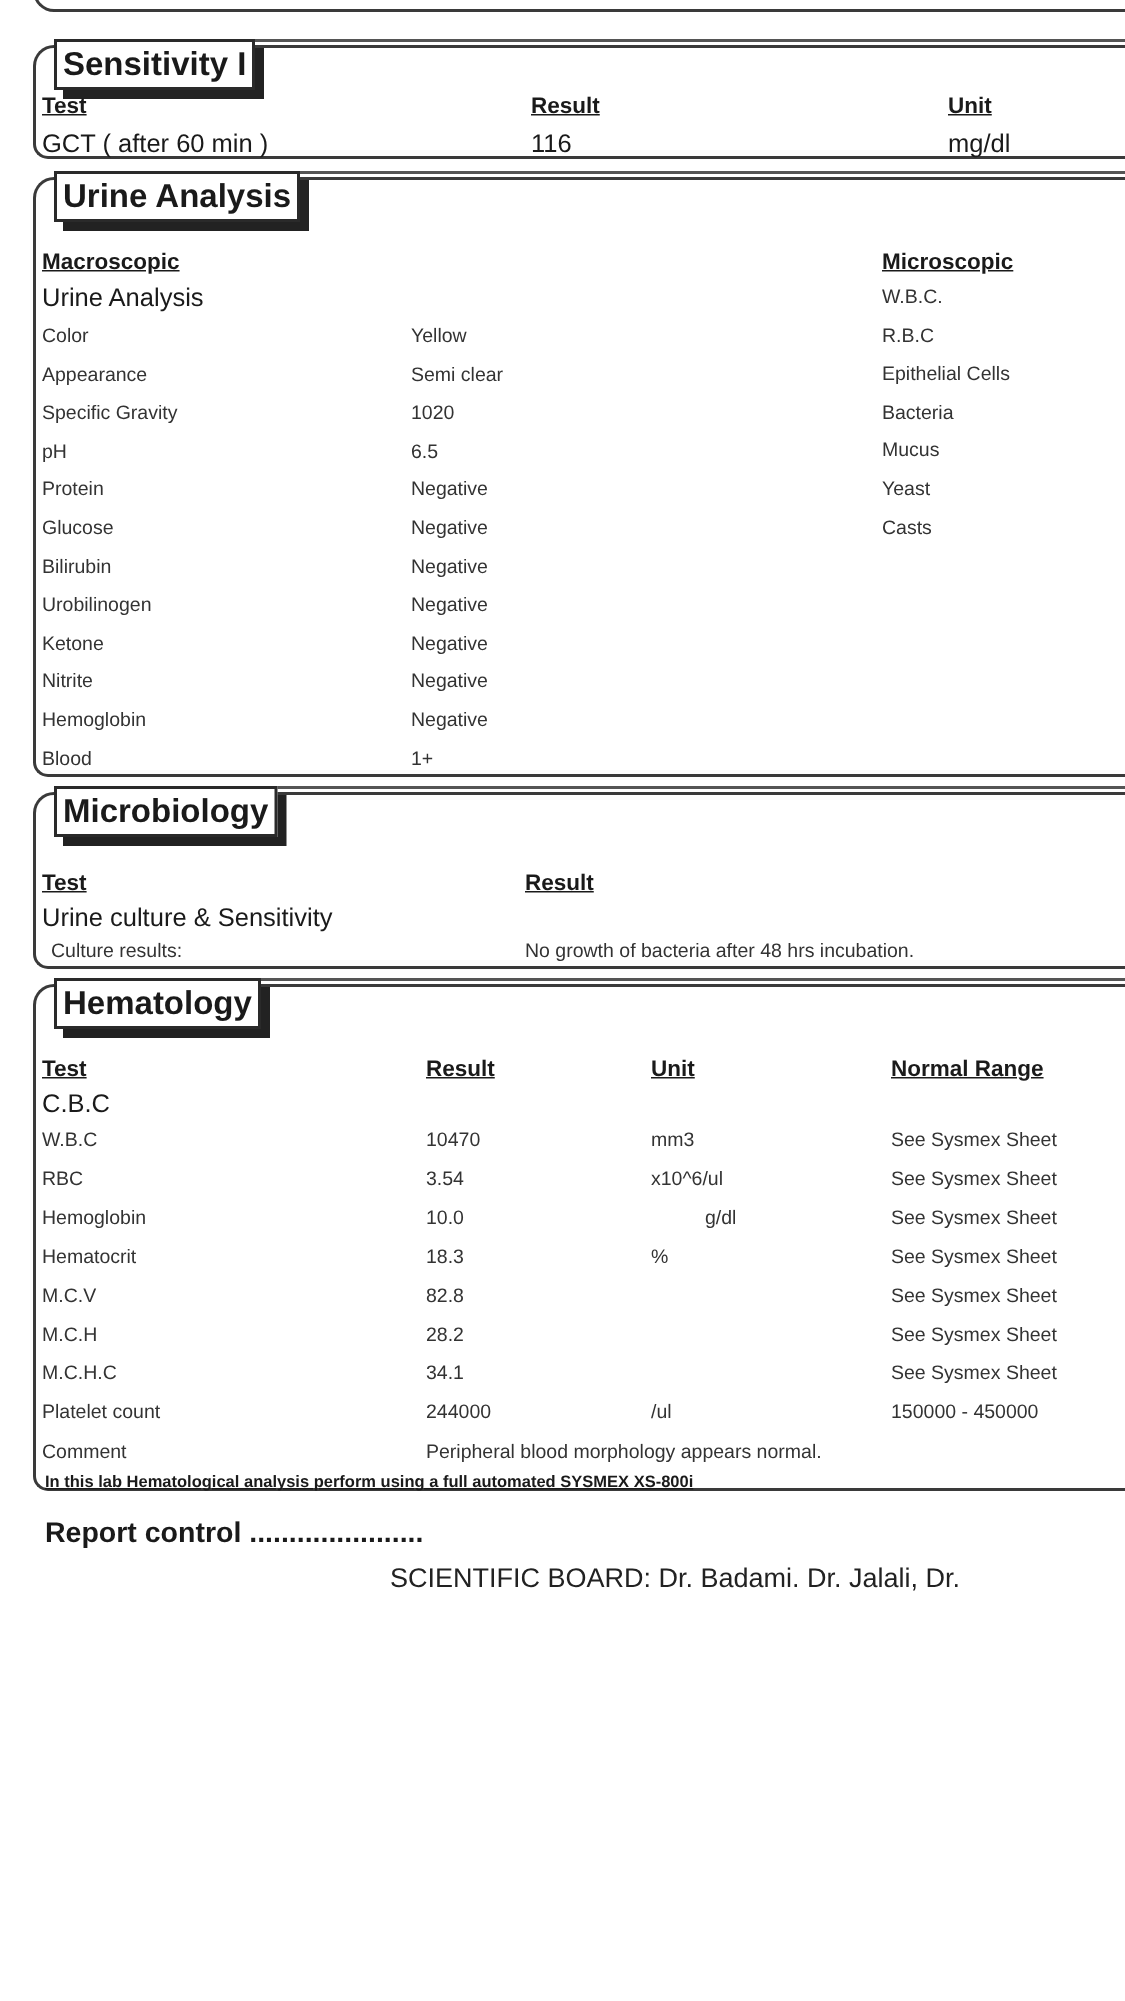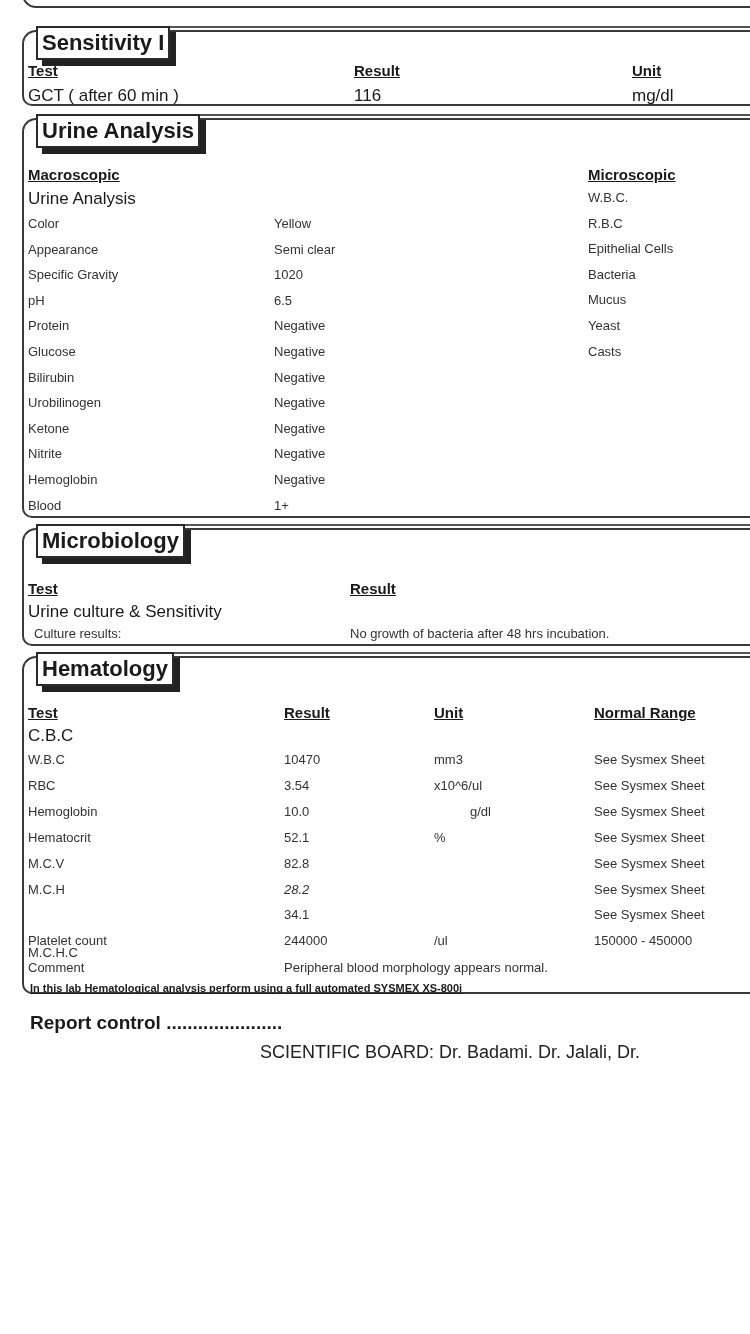--- a/index.html
+++ b/index.html
@@ -105,32 +105,32 @@
     <span class="abs sm" style="left: 594px; top: 752px;">See Sysmex Sheet</span>
     <span class="abs sm" style="left: 28px; top: 777.9px;">RBC</span>
     <span class="abs sm" style="left: 284px; top: 777.9px;">3.54</span>
     <span class="abs sm" style="left: 434px; top: 777.9px;">x10^6/ul</span>
     <span class="abs sm" style="left: 594px; top: 777.9px;">See Sysmex Sheet</span>
     <span class="abs sm" style="left: 28px; top: 803.8px;">Hemoglobin</span>
     <span class="abs sm" style="left: 284px; top: 803.8px;">10.0</span>
     <span class="abs sm" style="left: 434px; top: 803.8px; margin-left: 36px;">g/dl</span>
     <span class="abs sm" style="left: 594px; top: 803.8px;">See Sysmex Sheet</span>
     <span class="abs sm" style="left: 28px; top: 829.7px;">Hematocrit</span>
-    <span class="abs sm" style="left: 284px; top: 829.7px;">52.1</span>
+    <span class="abs sm" style="left: 284px; top: 829.7px;">18.3</span>
     <span class="abs sm" style="left: 434px; top: 829.7px;">%</span>
     <span class="abs sm" style="left: 594px; top: 829.7px;">See Sysmex Sheet</span>
     <span class="abs sm" style="left: 28px; top: 855.6px;">M.C.V</span>
     <span class="abs sm" style="left: 284px; top: 855.6px;">82.8</span>
     <span class="abs sm" style="left: 434px; top: 855.6px;"></span>
     <span class="abs sm" style="left: 594px; top: 855.6px;">See Sysmex Sheet</span>
     <span class="abs sm" style="left: 28px; top: 881.5px;">M.C.H</span>
-    <span class="abs sm" style="left: 284px; top: 881.5px; font-style: italic;">28.2</span>
+    <span class="abs sm" style="left: 284px; top: 881.5px;">28.2</span>
     <span class="abs sm" style="left: 434px; top: 881.5px;"></span>
     <span class="abs sm" style="left: 594px; top: 881.5px;">See Sysmex Sheet</span>
-    <span class="abs sm" style="left: 28px; top: 907.4px; margin-top: 38px;">M.C.H.C</span>
+    <span class="abs sm" style="left: 28px; top: 907.4px;">M.C.H.C</span>
     <span class="abs sm" style="left: 284px; top: 907.4px;">34.1</span>
     <span class="abs sm" style="left: 434px; top: 907.4px;"></span>
     <span class="abs sm" style="left: 594px; top: 907.4px;">See Sysmex Sheet</span>
     <span class="abs sm" style="left: 28px; top: 933.3px;">Platelet count</span>
     <span class="abs sm" style="left: 284px; top: 933.3px;">244000</span>
     <span class="abs sm" style="left: 434px; top: 933.3px;">/ul</span>
     <span class="abs sm" style="left: 594px; top: 933.3px;">150000 - 450000</span>
   </div>
 <span class="abs sm" style="left:28px;top:960px;">Comment</span>
 <span class="abs sm" style="left:284px;top:960px;">Peripheral blood morphology appears normal.</span>

